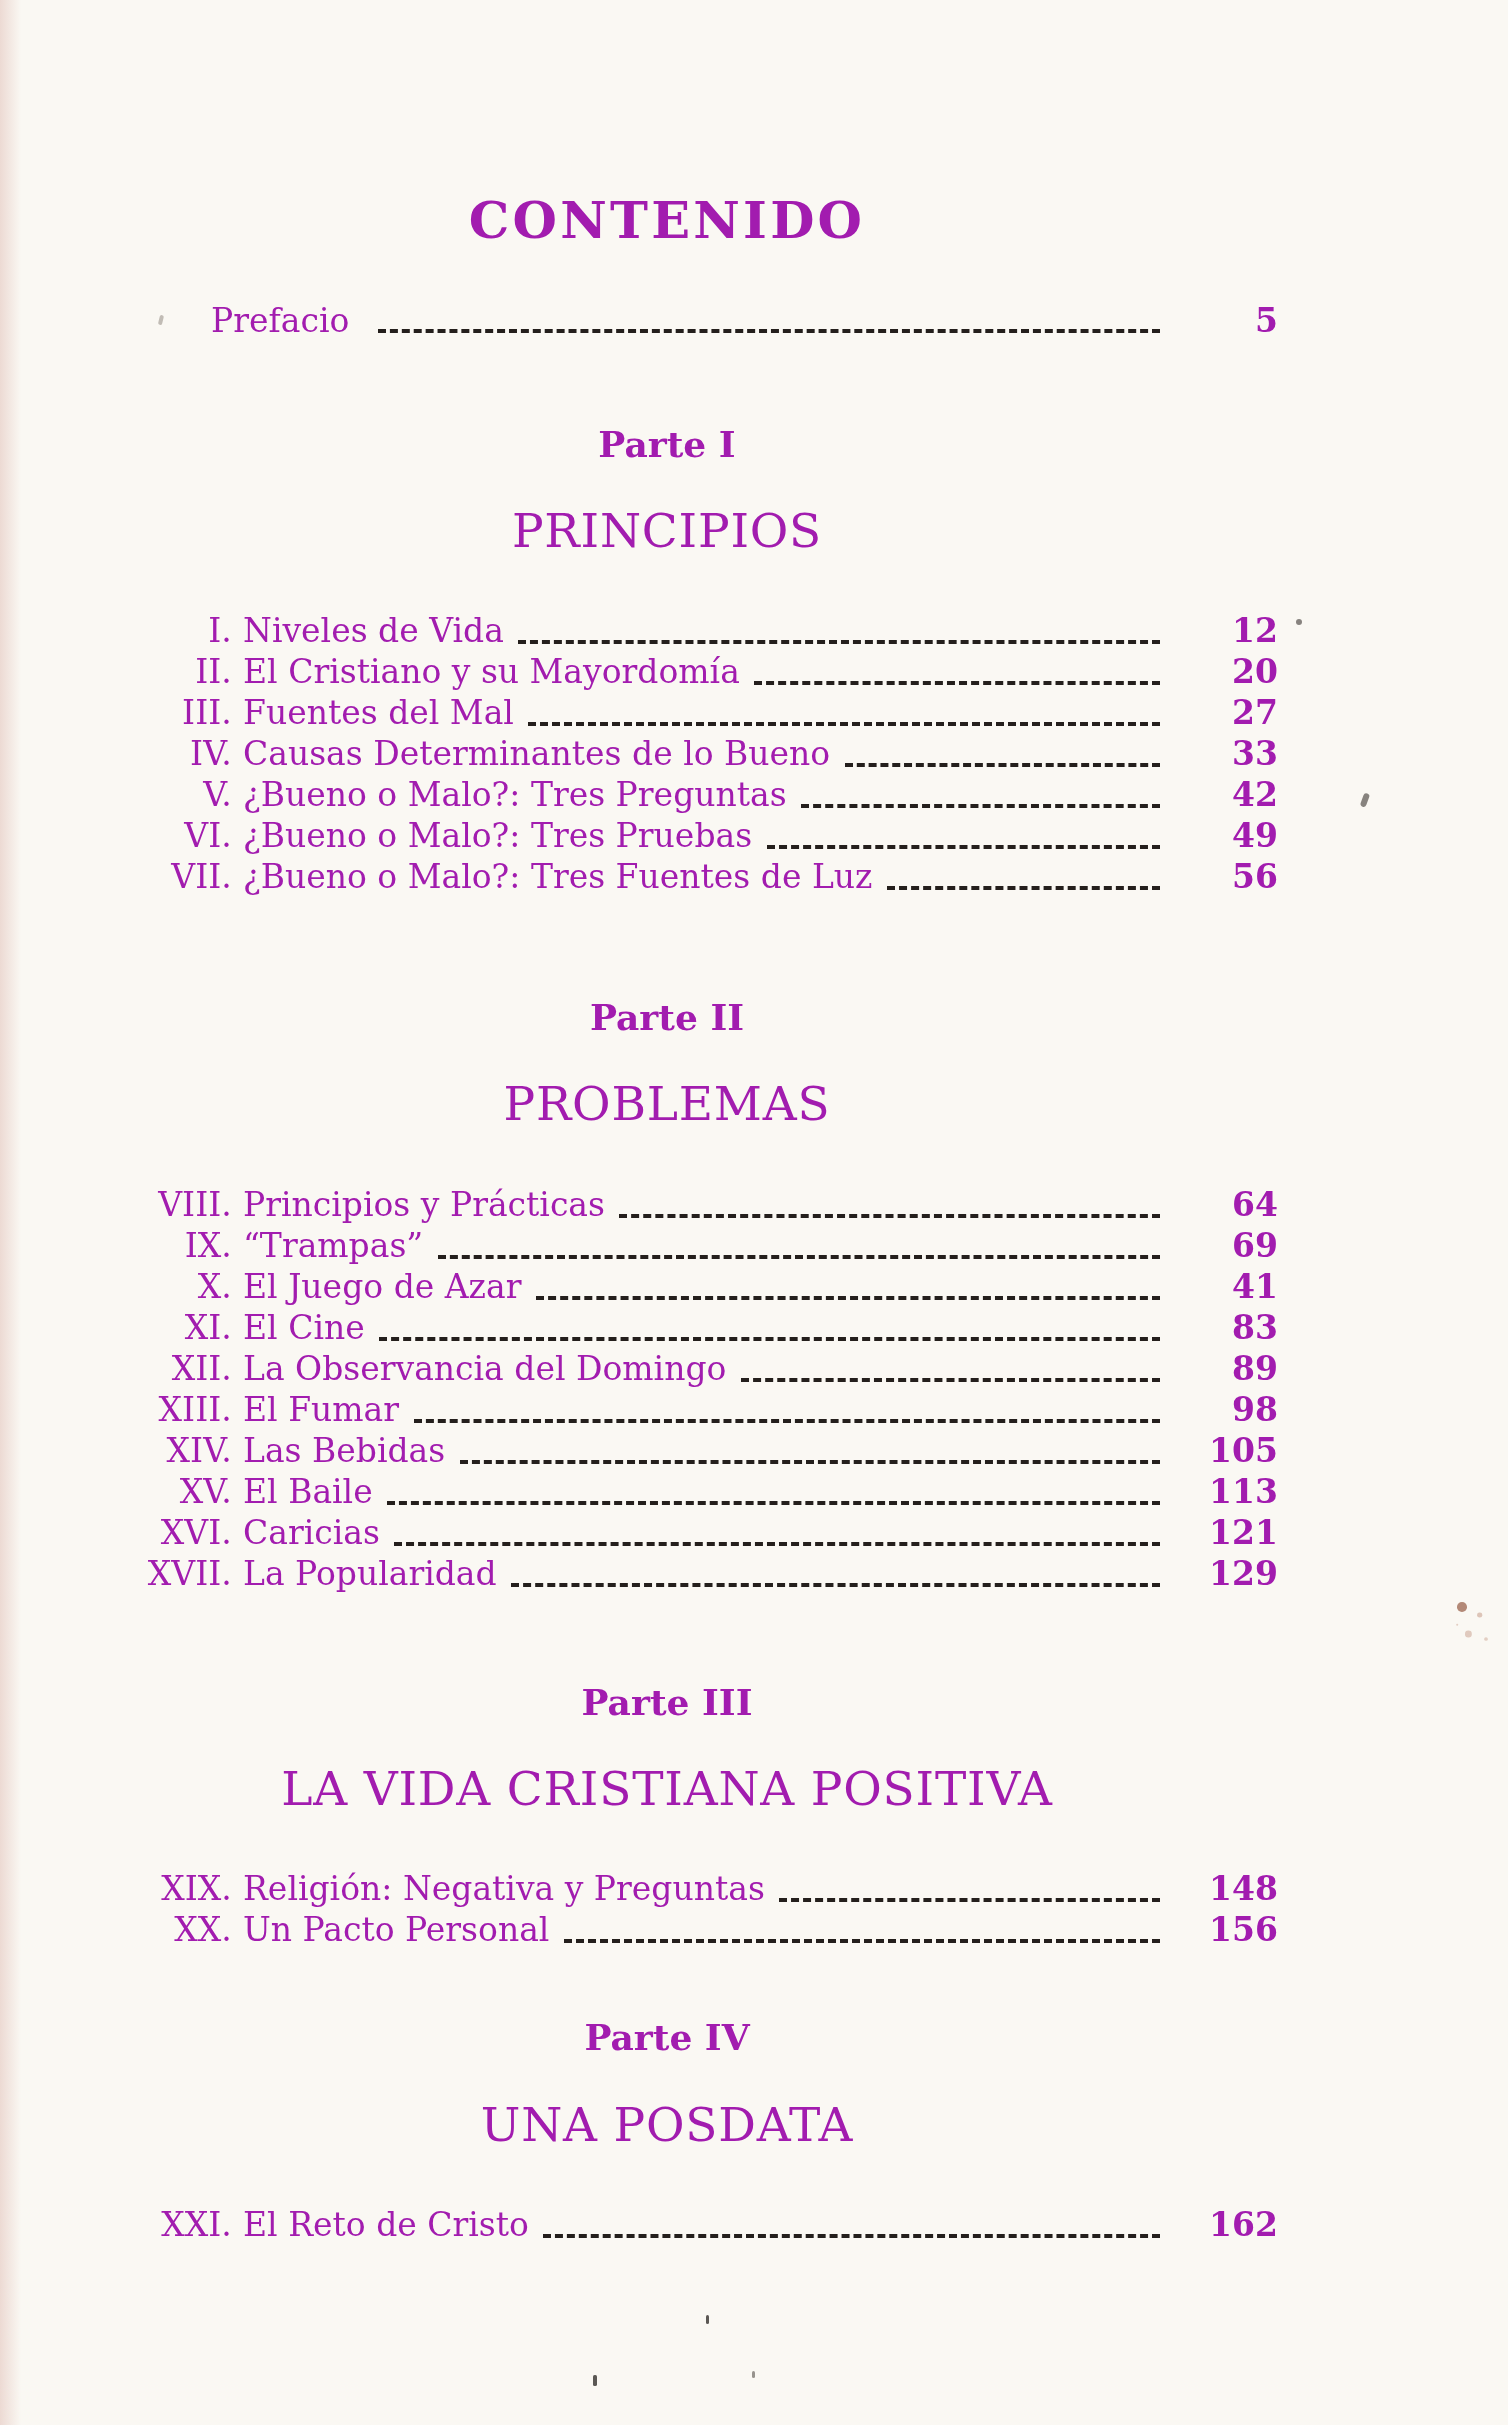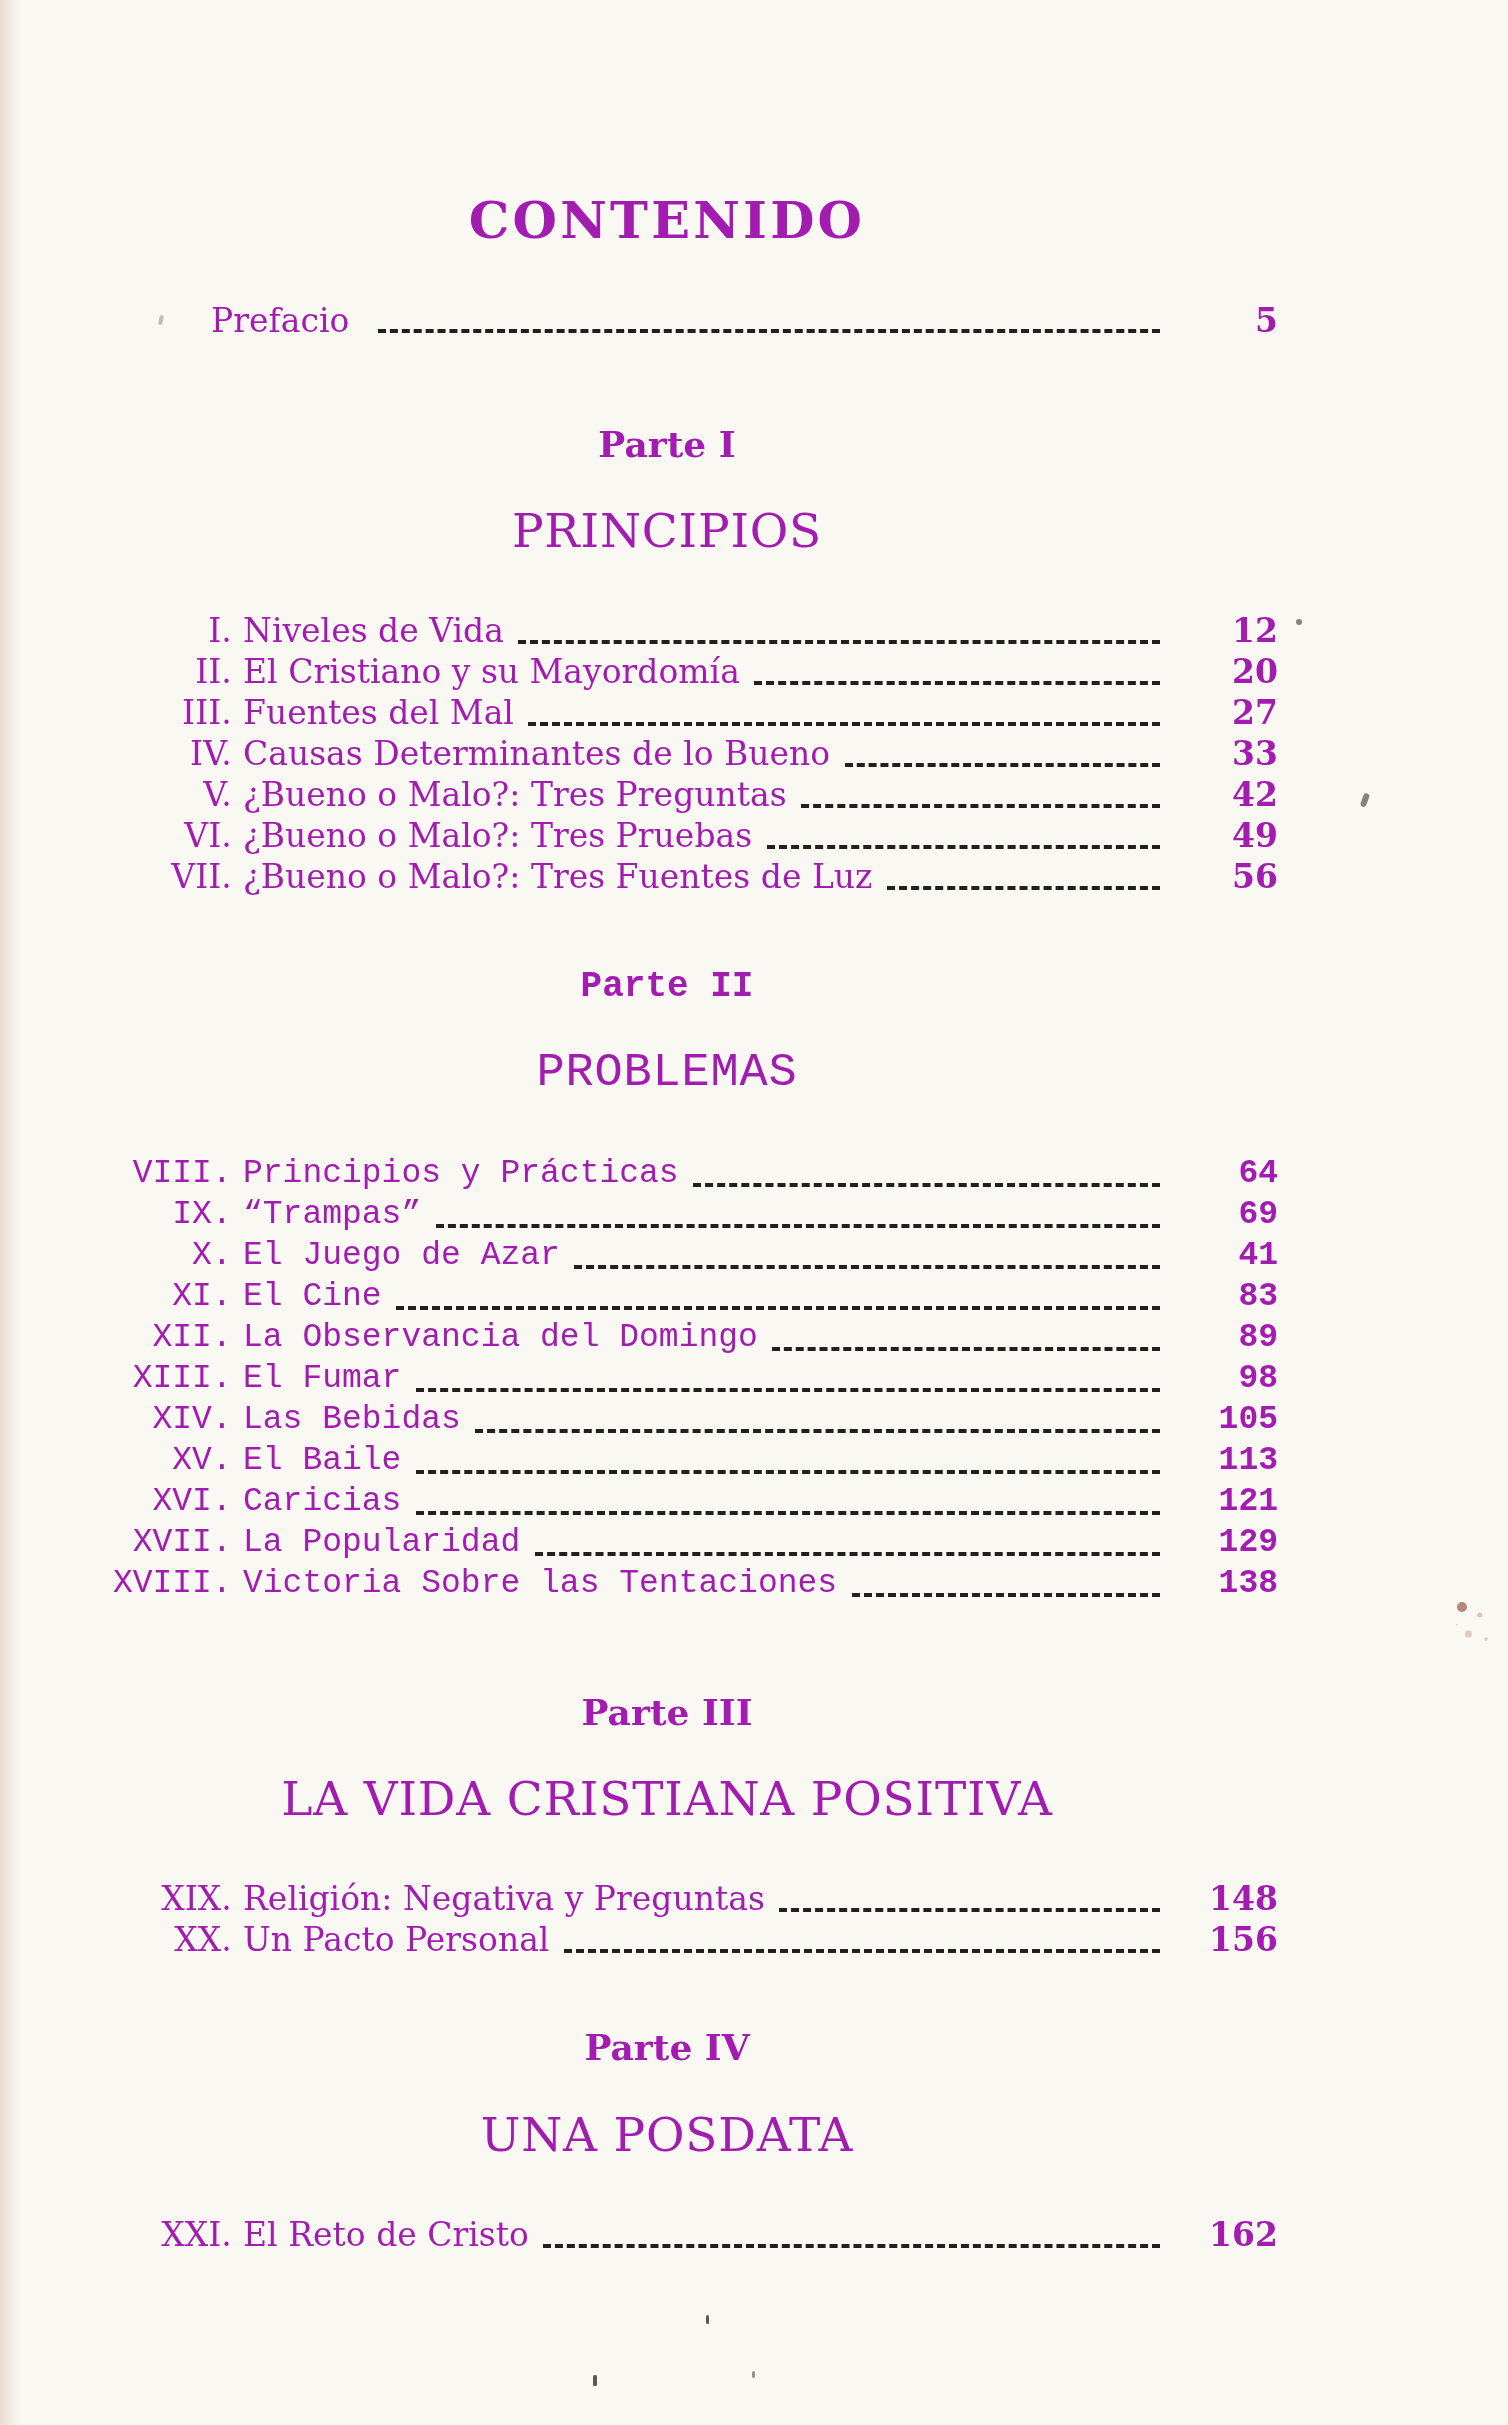--- a/index.html
+++ b/index.html
@@ -42,21 +42,21 @@
     align-self:flex-end;
     margin:0 4.8px 7.2px 14.5px;
   }
   .page-num {
     flex:none; width:113px; text-align:right;
     font-weight:bold;
   }
   .prefacio { margin-top:50px; padding-left:155px; }
   .prefacio .leader { margin-left:29px; }
   .part-block.p1 { margin-top:82px; }
-  .part-block.p2 { margin-top:68px;font-family:Liberation Mono, monospace; }
+  .part-block.p2 { margin-top:99px; }
   .part-block.p3 { margin-top:87px; }
   .part-block.p4 { margin-top:66px; }
   .part-label {
     text-align:center; font-size:36px; font-weight:bold; line-height:1.2;
   }
   .section-title {
     margin:37px 0 0 0;
     text-align:center; font-size:47px; font-weight:normal;
     letter-spacing:0.8px; line-height:1.2;
   }
@@ -195,26 +195,20 @@
           <span class="entry-title">Caricias</span>
           <span class="leader"></span>
           <span class="page-num">121</span>
         </div>
         <div class="toc-row">
           <span class="roman">XVII.</span>
           <span class="entry-title">La Popularidad</span>
           <span class="leader"></span>
           <span class="page-num">129</span>
         </div>
-        <div class="toc-row">
-          <span class="roman">XVIII.</span>
-          <span class="entry-title">Victoria Sobre las Tentaciones</span>
-          <span class="leader"></span>
-          <span class="page-num">138</span>
-        </div>
       </div>
     </div>
 
     <div class="part-block p3">
       <div class="part-label">Parte III</div>
       <h2 class="section-title">LA VIDA CRISTIANA POSITIVA</h2>
       <div class="entries">
         <div class="toc-row">
           <span class="roman">XIX.</span>
           <span class="entry-title">Religión: Negativa y Preguntas</span>

